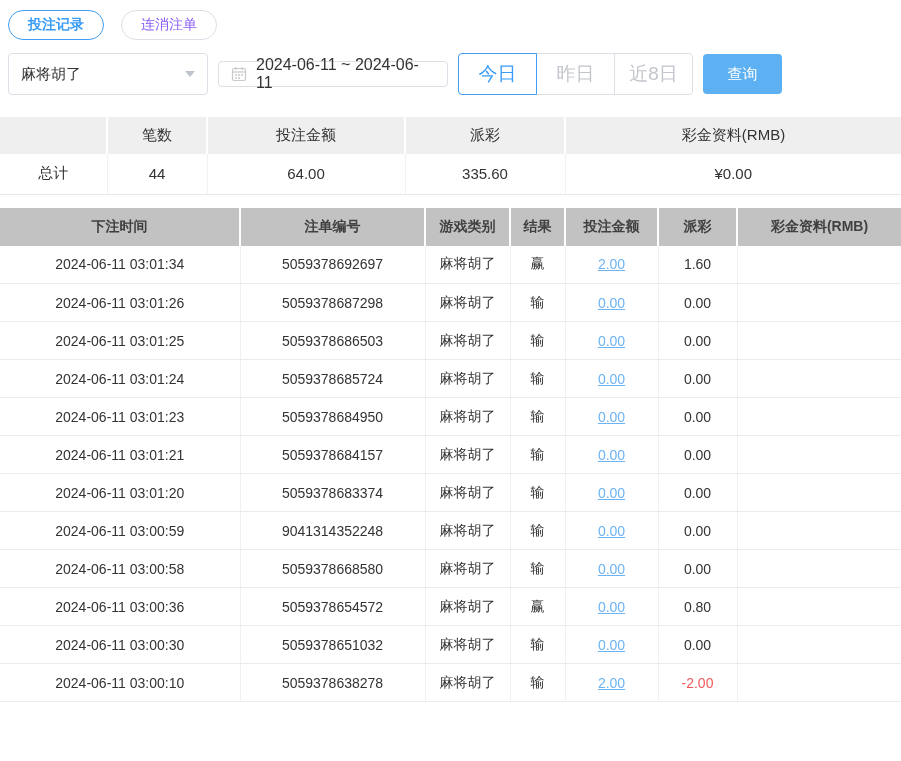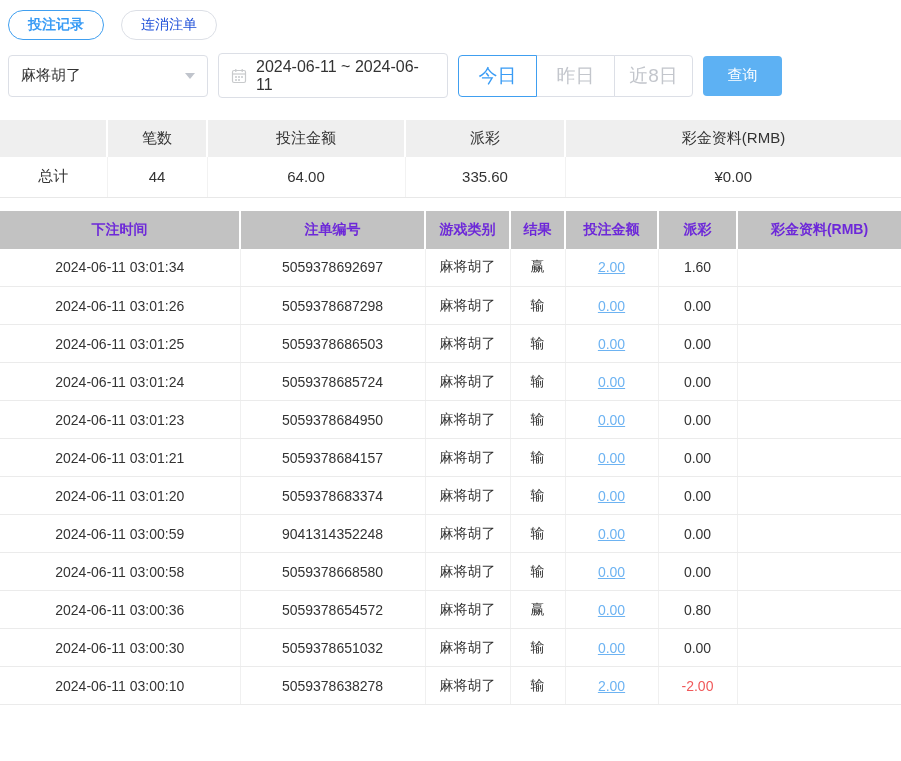--- a/index.html
+++ b/index.html
@@ -3,31 +3,31 @@
 <meta charset="utf-8">
 <style>
   * { margin:0; padding:0; box-sizing:border-box; }
   html,body { width:901px; height:761px; overflow:hidden; background:#fff;
     font-family:"Liberation Sans","DejaVu Sans",sans-serif; color:#333; }
 
   
   .tabs { padding:10px 0 0 8px; display:flex; gap:17px; }
   .tab { display:inline-flex; align-items:center; justify-content:center;
     height:30px; padding:0 19px; border-radius:16px; font-size:14px;
-    background:#fff; border:1px solid #dcdfe6; color:#1d4ed8; cursor:pointer; }
+    background:#fff; border:1px solid #dcdfe6; color:#8b5cf6; cursor:pointer; }
   .tab.active { border:1px solid #409ff0; color:#3a9cf5; font-weight:bold; }
 
   
   .controls { display:flex; align-items:center; margin:13px 0 0 8px; }
   .select-box { width:200px; height:42px; border:1px solid #dcdfe6; border-radius:4px;
     display:flex; align-items:center; justify-content:space-between;
     padding:0 12px; font-size:15px; cursor:pointer; background:#fff; }
   .caret { width:0; height:0; border-left:5px solid transparent;
     border-right:5px solid transparent; border-top:6px solid #c0c4cc; }
-  .date-box { width:230px; height:45px; border:1px solid #dcdfe6; border-radius:4px;
+  .date-box { width:230px; height:26px; border:1px solid #dcdfe6; border-radius:4px;
     display:flex; align-items:center; gap:9px; padding:0 12px; font-size:16px;
     margin-left:10px; cursor:pointer; background:#fff; }
   .cal-icon { flex:0 0 auto; display:flex; }
   .btn-group { display:flex; margin-left:10px; }
   .qbtn { width:79px; height:42px; background:#fff; border:1px solid #dcdfe6;
     font-size:19px; color:#c3c6cc; cursor:pointer; margin-left:-1px;
     font-family:inherit; }
   .qbtn:first-child { border-radius:4px 0 0 4px; margin-left:0; }
   .qbtn:last-child { border-radius:0 4px 4px 0; }
   .qbtn.active { border:1px solid #409ff0; color:#3a9cf5; position:relative; z-index:2; }
@@ -41,21 +41,21 @@
 
   .summary { margin-top:22px; }
   .summary thead th { height:37px; background:#efefef; font-size:15px; color:#333;
     border-right:2px solid #fff; }
   .summary thead th:last-child { border-right:none; }
   .summary tbody td { height:40px; background:#fff; font-size:15px;
     border-bottom:1px solid #e8e8e8; border-right:1px solid #f2f2f2; }
   .summary tbody td:last-child { border-right:none; }
 
   .records { margin-top:13px; }
-  .records thead th { height:38px; background:#c2c2c2; color:#6d28d9; font-weight:bold;
+  .records thead th { height:38px; background:#c2c2c2; color:#404040; font-weight:bold;
     font-size:14px; border-right:2px solid #fff; }
   .records thead th:last-child { border-right:none; }
   .records tbody td { height:38px; background:#fff; font-size:14px; color:#333;
     border-bottom:1px solid #ebebeb; border-right:1px solid #f0f0f0; }
   .records tbody td:last-child { border-right:none; }
   .records a.amt { color:#6db3f2; text-decoration:underline; cursor:pointer; }
   .records td.neg { color:#f0595a; }
 </style>
 </head>
 <body>

